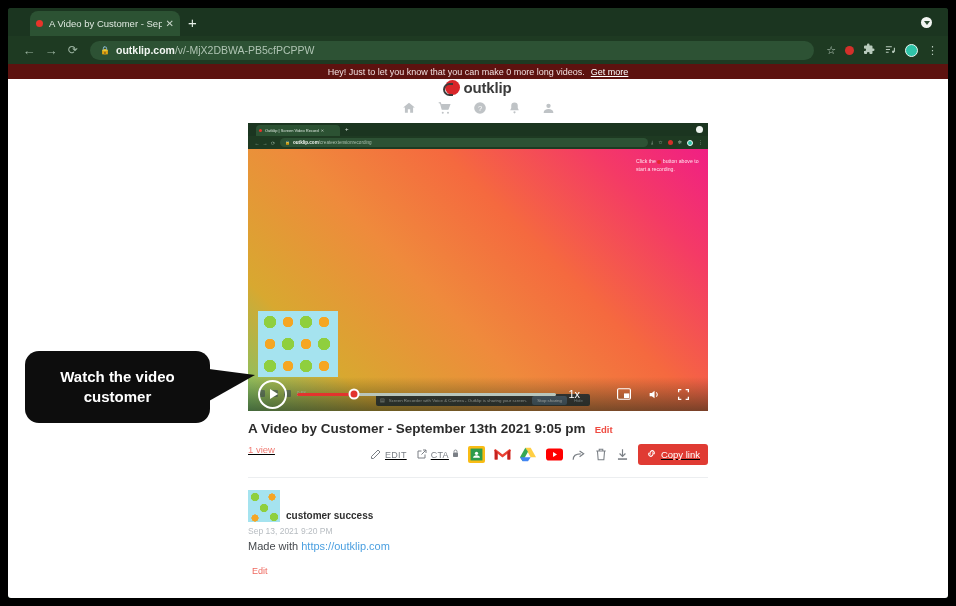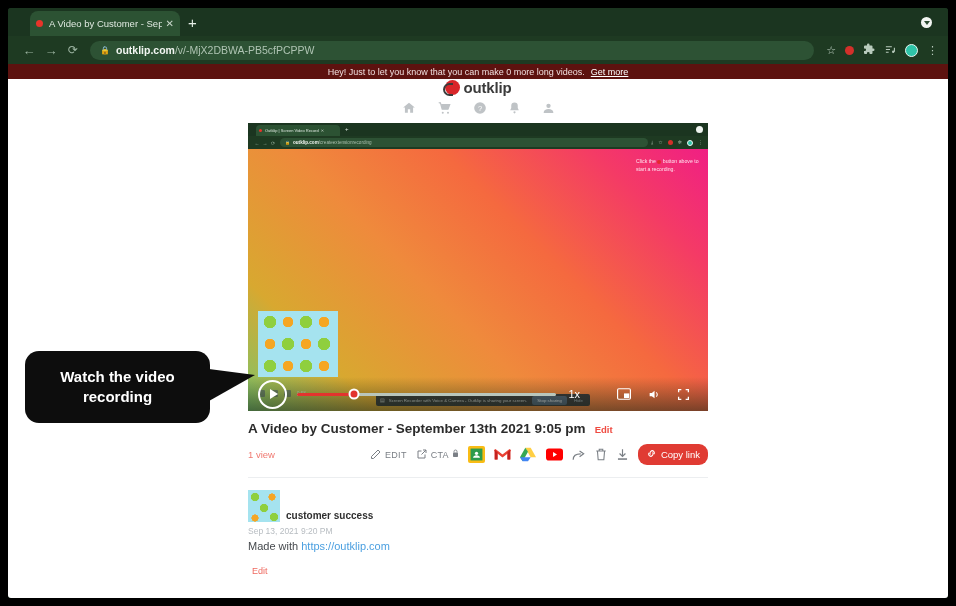--- a/index.html
+++ b/index.html
@@ -113,27 +113,27 @@
   .cic{color:#fff;margin:0 8px;display:flex;align-items:center;}
 
   .callout{position:absolute;left:25px;top:351px;width:185px;height:72px;background:#0d0d0d;border-radius:14px;display:flex;align-items:center;justify-content:center;text-align:center;}
   .callout span{color:#fff;font-size:15px;font-weight:bold;line-height:1.35;}
   .callout::after{content:"";position:absolute;right:-45px;top:18px;width:0;height:0;border-top:6px solid transparent;border-bottom:26px solid transparent;border-left:46px solid #0d0d0d;}
 
   
   .titlerow{display:flex;align-items:baseline;gap:9px;margin-top:10px;}
   .vtitle{font-size:13.5px;font-weight:bold;color:#2b2b2b;}
   .edit-link{color:#ef4b41;font-size:9.5px;font-weight:bold;}
-  .actionrow{display:flex;align-items:center;margin-top:8px;}
+  .actionrow{display:flex;align-items:flex-start;margin-top:8px;text-decoration:underline;}
   .views{color:#f07a72;font-size:9.5px;}
   .actions{margin-left:auto;display:flex;align-items:center;gap:9px;}
   .act{display:flex;align-items:center;gap:3px;color:#7a7f85;font-size:9px;}
   .act .lbl{letter-spacing:.3px;}
   .sq-ic{width:17px;height:17px;border-radius:2px;display:flex;align-items:center;justify-content:center;}
-  .copy-btn{background:#e03b33;color:#fff;font-size:9.5px;padding:4px 8px;border-radius:9px;display:flex;align-items:center;gap:4px;}
+  .copy-btn{background:#e03b33;color:#fff;font-size:9.5px;padding:4px 8px;border-radius:3px;display:flex;align-items:center;gap:4px;}
 
   .divider{height:1px;background:#eceef0;margin:12px 0 0;}
   .authorblock{margin-top:12px;}
   .avatar-img{width:32px;height:32px;background:#a5e3ef;
     background-image:
       radial-gradient(circle at 7px 7px,#8fcf3e 0 4px,transparent 4.4px),
       radial-gradient(circle at 7px 7px,#f4f7da 0 1.5px,transparent 1.8px),
       radial-gradient(circle at 24px 7px,#f5a623 0 3.4px,transparent 3.8px),
       radial-gradient(circle at 16px 18px,#8fcf3e 0 4px,transparent 4.4px),
       radial-gradient(circle at 16px 18px,#f4f7da 0 1.5px,transparent 1.8px),
@@ -429,15 +429,15 @@
             <span>Made with </span><a href="#">https://outklip.com</a>
           </div>
           <div class="edit2">Edit</div>
         </div>
 
       </div>
     </div>
   </div>
 
   <div class="callout">
-    <span>Watch the video recording</span>
+    <span>Watch the video customer</span>
   </div>
 </div>
 
 </body></html>

